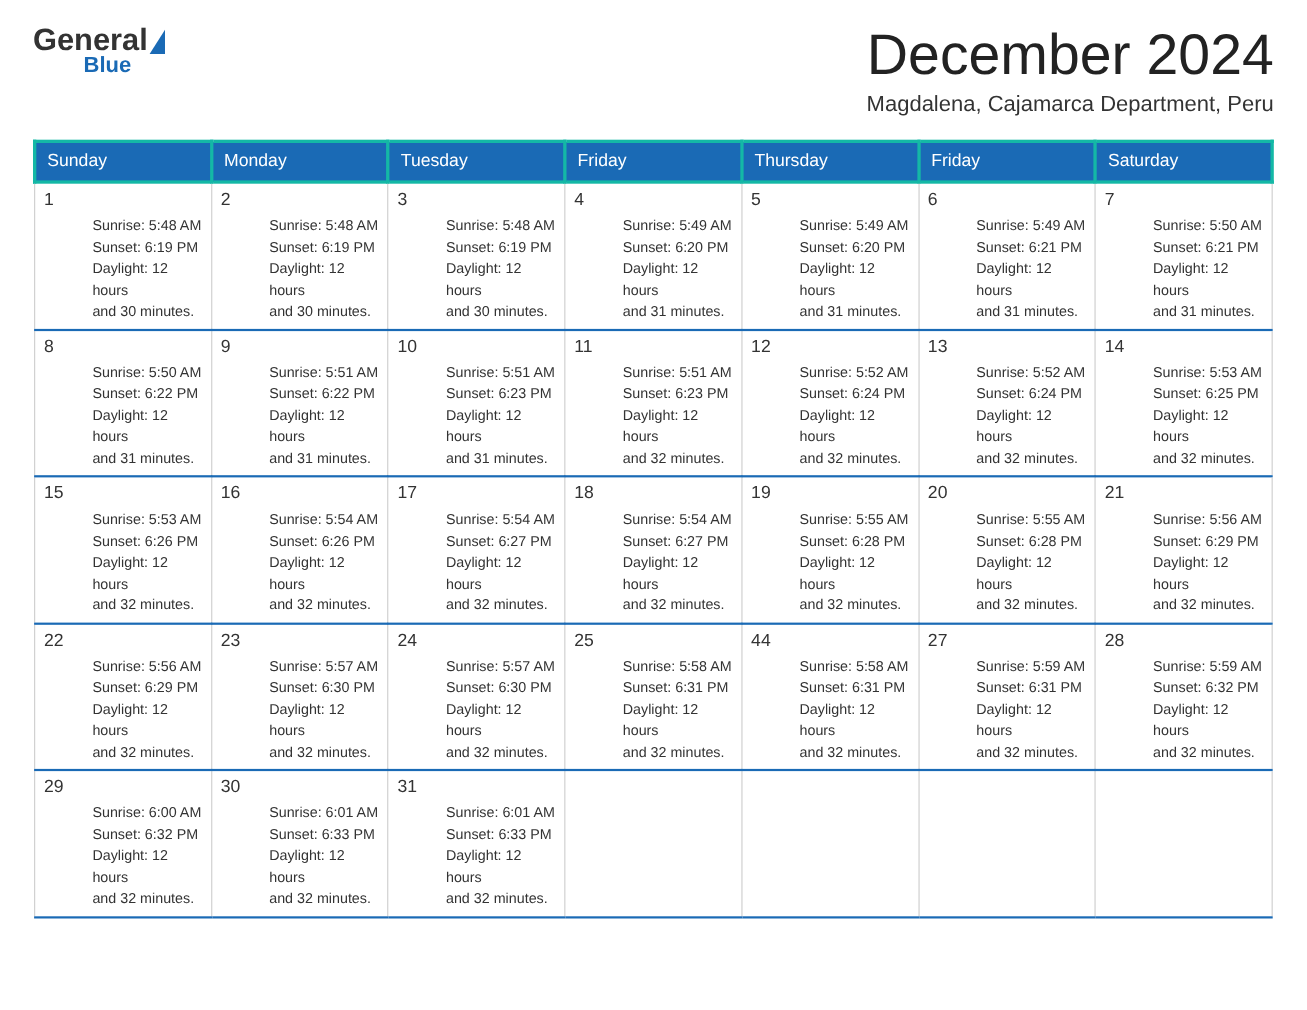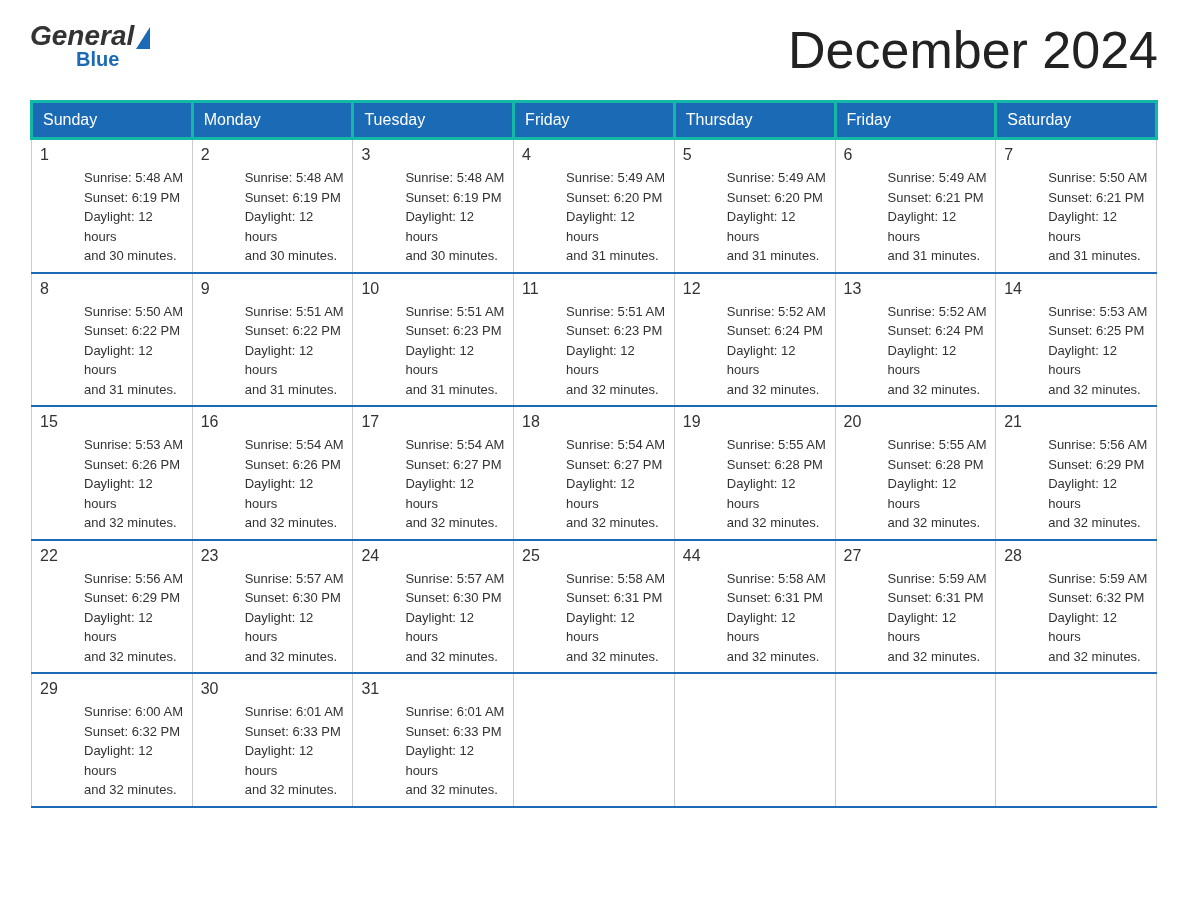--- a/index.html
+++ b/index.html
@@ -17,21 +17,20 @@
       margin-bottom: 20px;
     }
     .logo {
       display: flex;
       flex-direction: column;
       align-items: flex-start;
     }
     .logo-text {
       display: flex;
       align-items: center;
-      font-style: italic;
     }
     .logo-general {
       font-size: 28px;
       font-weight: bold;
       color: #333;
     }
     .logo-triangle {
       width: 0;
       height: 0;
       border-left: 14px solid transparent;
@@ -124,20 +123,21 @@
 <div class="header">
   <div class="logo">
     <div class="logo-text">
       <span class="logo-general">General</span>
       <div class="logo-triangle"></div>
     </div>
     <span class="logo-line2">Blue</span>
   </div>
   <div class="title-section">
     <div class="month-title">December 2024</div>
+    <div class="location">Magdalena, Cajamarca Department, Peru</div>
   </div>
 </div>
 
 <table class="calendar">
   <thead>
     <tr>
 
     <th>Sunday</th>
         <th>Monday</th>
         <th>Tuesday</th>

